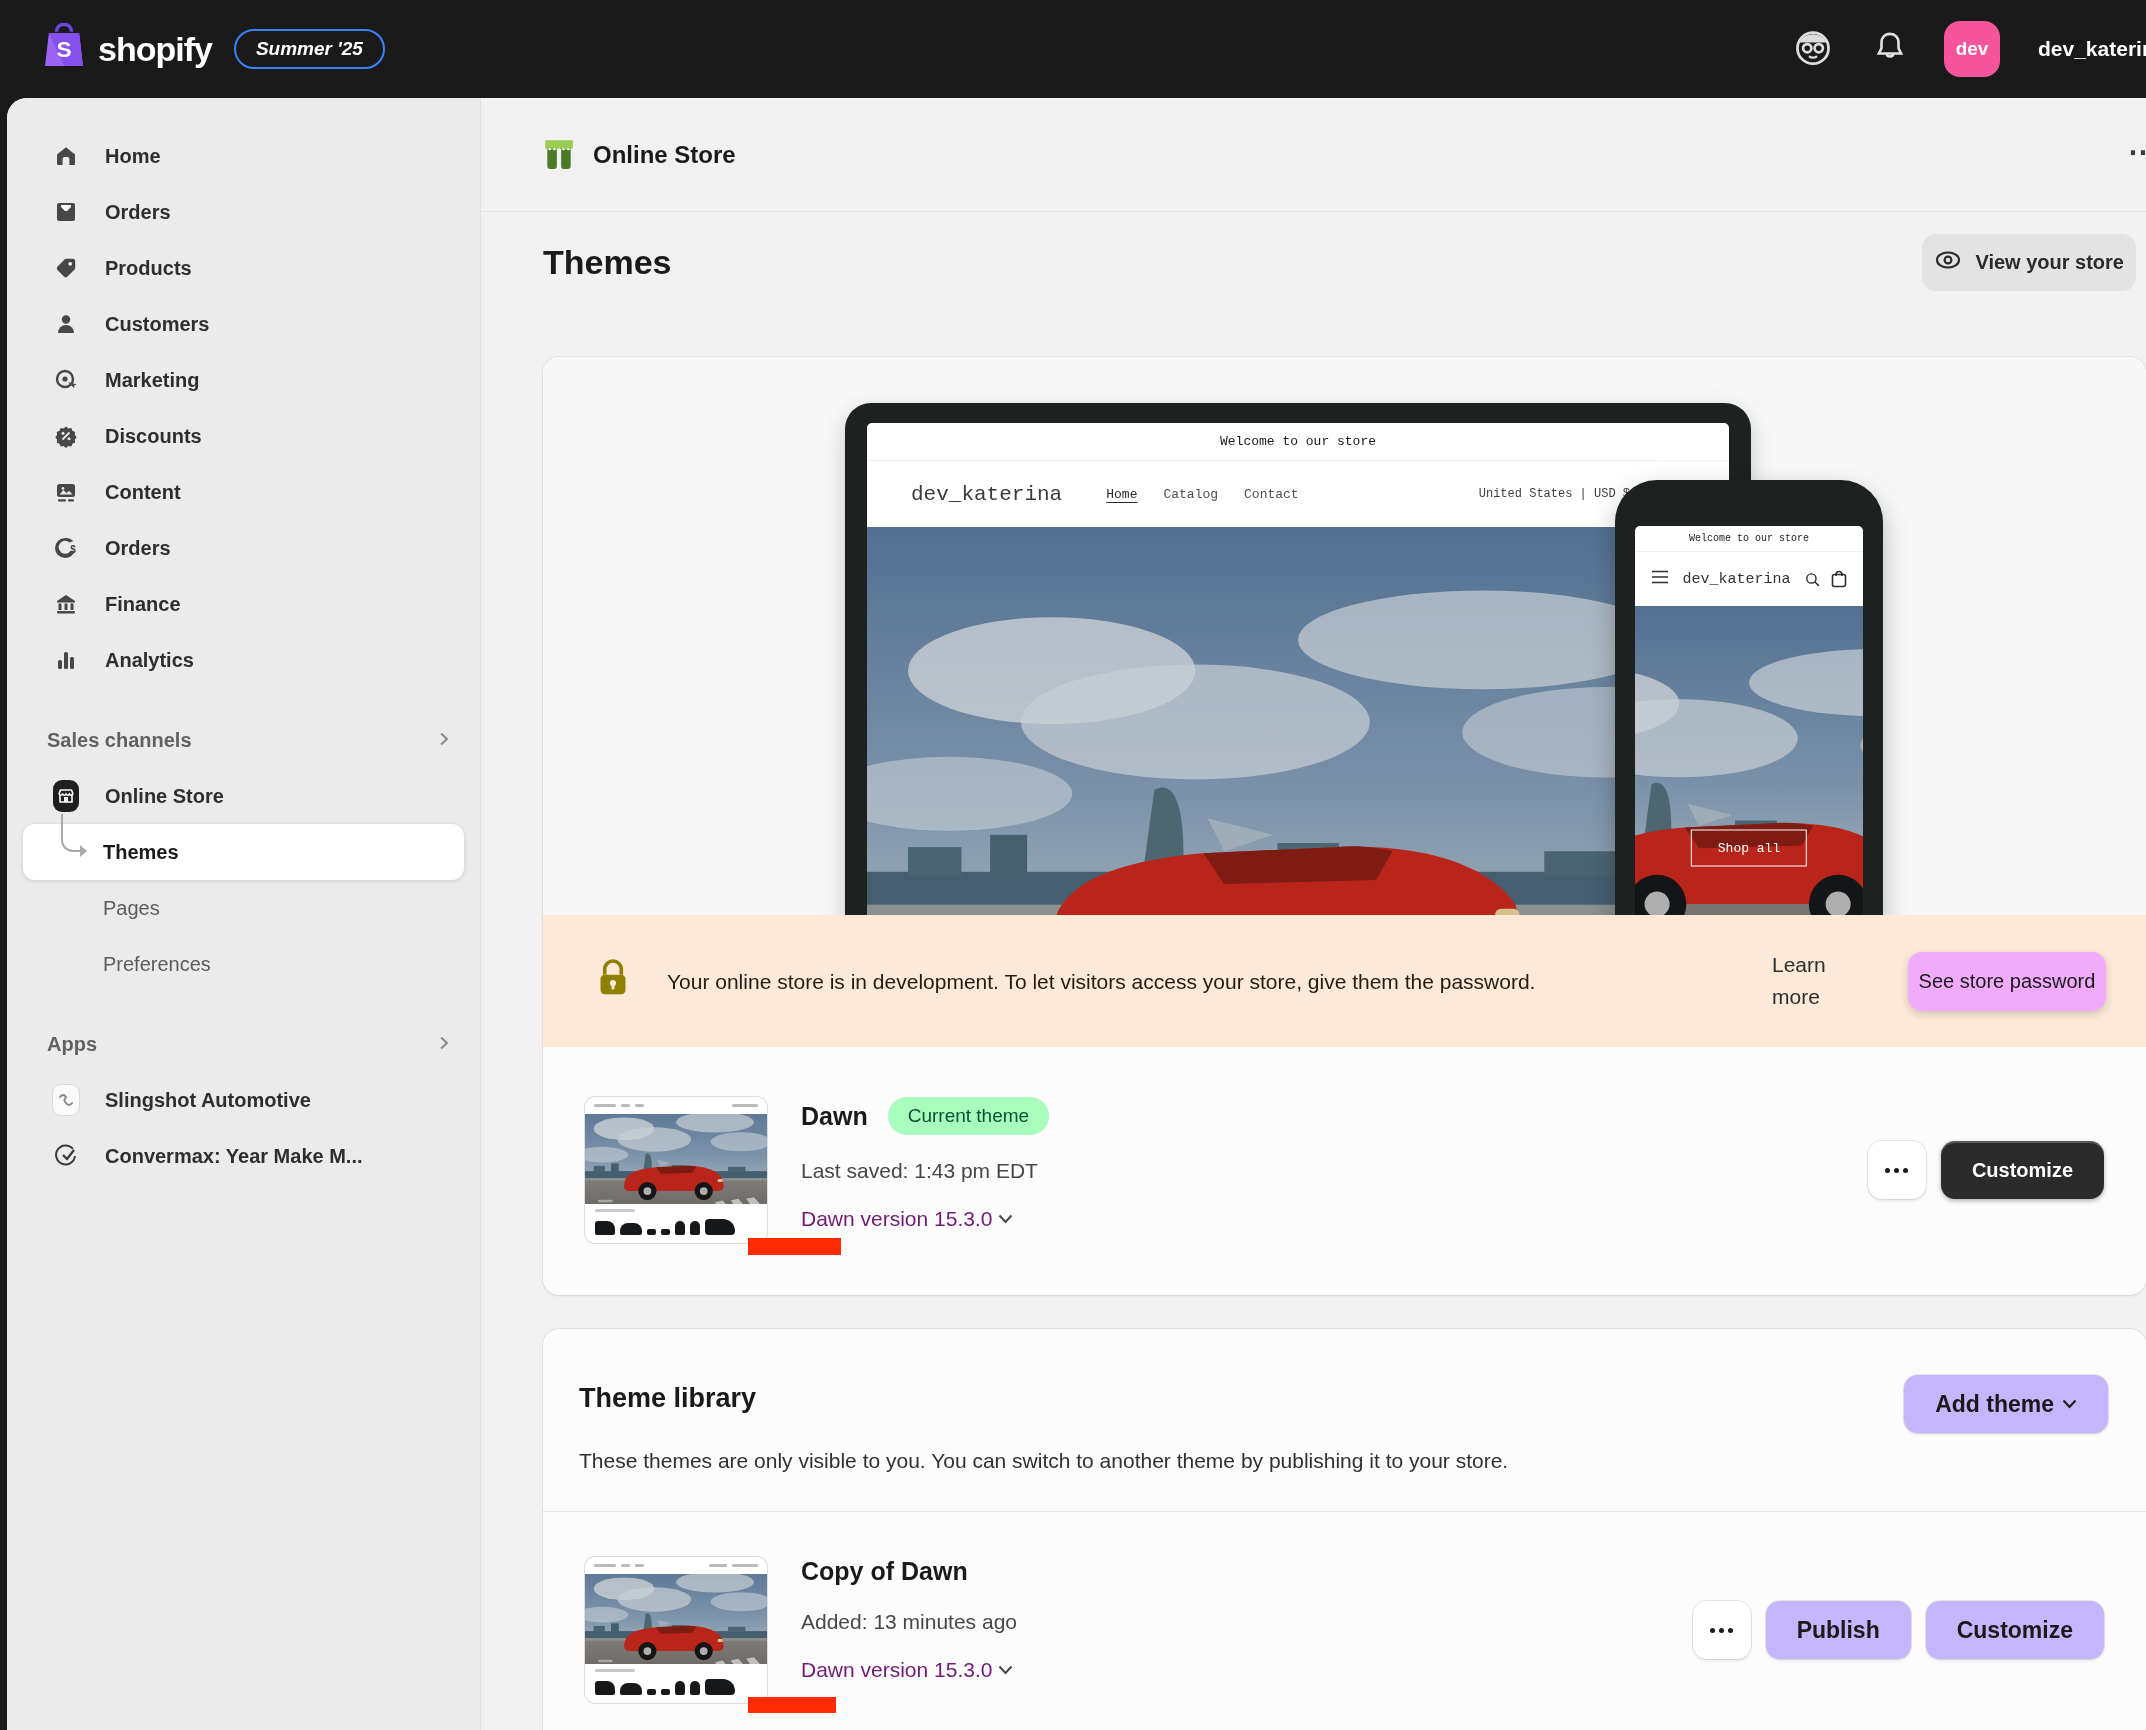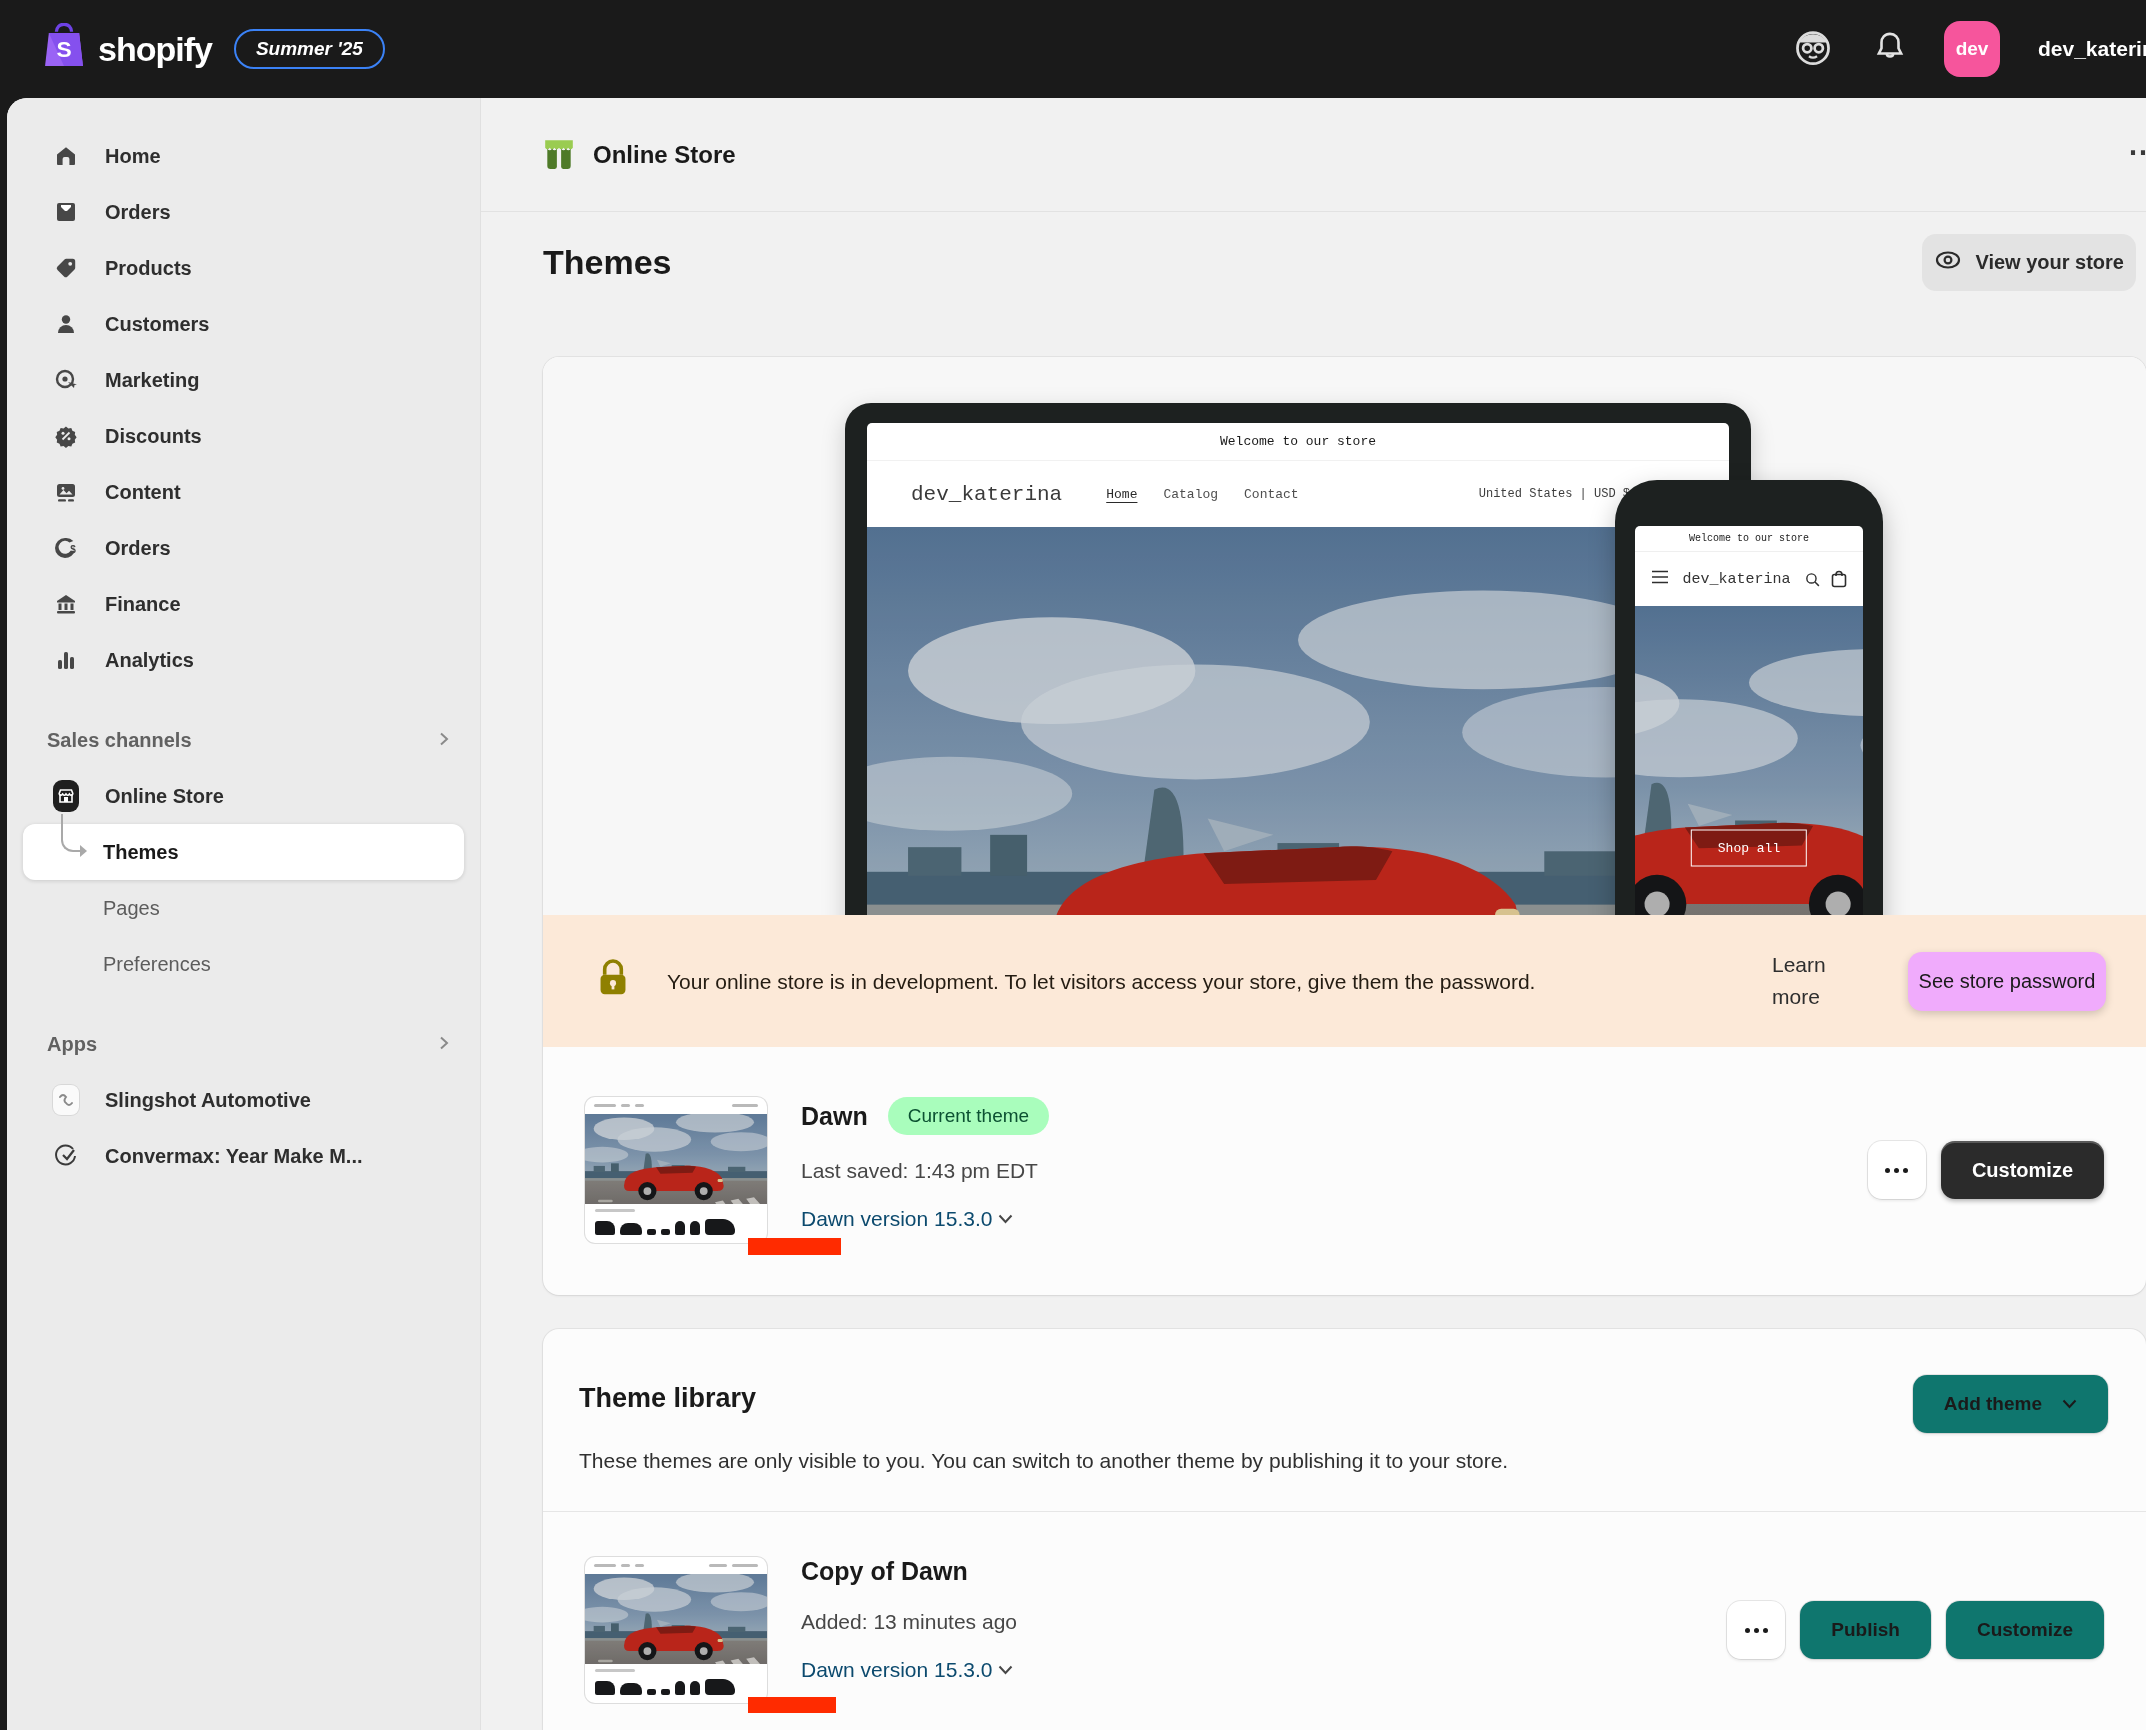--- a/index.html
+++ b/index.html
@@ -146,31 +146,31 @@
   .thumb-hero { height: 90px; }
   .thumb-bottom { height: 39px; padding: 5px 10px 0; }
   .t-caption { width: 40px; height: 3px; background:#c7c7c7; border-radius:2px; margin-bottom: 7px; }
   .blobs { display:flex; align-items:flex-end; gap: 5px; }
   .blob { background:#17181a; }
   .row-body { margin-left: 34px; }
   .row-title-line { display:flex; align-items:center; gap: 20px; }
   .row-name { font-size: 25px; font-weight: 700; }
   .badge-current { background:#A9FDBC; color:#0C5132; font-size: 19px; border-radius: 999px; padding: 8px 20px; }
   .row-meta { margin-top: 24px; font-size: 21px; color:#474747; }
-  .row-version { margin-top: 24px; font-size: 21px; color:#0c4a6e; display:flex; align-items:center; gap: 6px; }
+  .row-version { margin-top: 24px; font-size: 21px; color:#701a75; display:flex; align-items:center; gap: 6px; }
   .row-actions { margin-left:auto; align-self:center; display:flex; align-items:center; gap: 15px; }
   .btn-more { width: 58px; height: 58px; background:#fff; border-radius: 14px;
     box-shadow: 0 0 0 1px rgba(0,0,0,.09), 0 2px 3px rgba(0,0,0,.08);
     display:flex; align-items:center; justify-content:center; gap: 4px; }
   .dot { width: 5px; height: 5px; border-radius: 50%; background:#1a1a1a; }
   .btn-dark { height: 58px; background:#2b2b2b; color:#fff; border-radius: 14px; padding: 0 31px;
     font-size: 20px; font-weight: 600; display:flex; align-items:center;
     box-shadow: inset 0 2px 0 rgba(255,255,255,.22), 0 2px 5px rgba(0,0,0,.3); }
-  .btn-light { height: 58px; background:#0f766e; color:#1a1a1a; border-radius: 14px; padding: 0 31px;
-    font-size: 19px; font-weight: 600; display:flex; align-items:center; gap: 20px;
+  .btn-light { height: 58px; background:#c4b5fd; color:#1a1a1a; border-radius: 14px; padding: 0 31px;
+    font-size: 23px; font-weight: 600; display:flex; align-items:center; gap: 8px;
     box-shadow: 0 0 0 1px rgba(0,0,0,.09), 0 2px 3px rgba(0,0,0,.08); }
   .annotation { position:absolute; background:#FF2B00; }
   .annotation.a1 { left: 205px; top: 191px; width: 93px; height: 17px; }
   .annotation.a2 { left: 205px; top: 185px; width: 88px; height: 16px; }
 
   
   .lib-head { display:flex; align-items:flex-start; justify-content:space-between; padding: 46px 38px 0 36px; }
   .lib-title { font-size: 27px; font-weight: 700; padding-top: 8px; }
   .lib-sub { padding: 16px 38px 0 36px; font-size: 21px; color:#303030; }
   .lib-divider { height: 1px; background:#e6e6e6; margin-top: 38px; }

